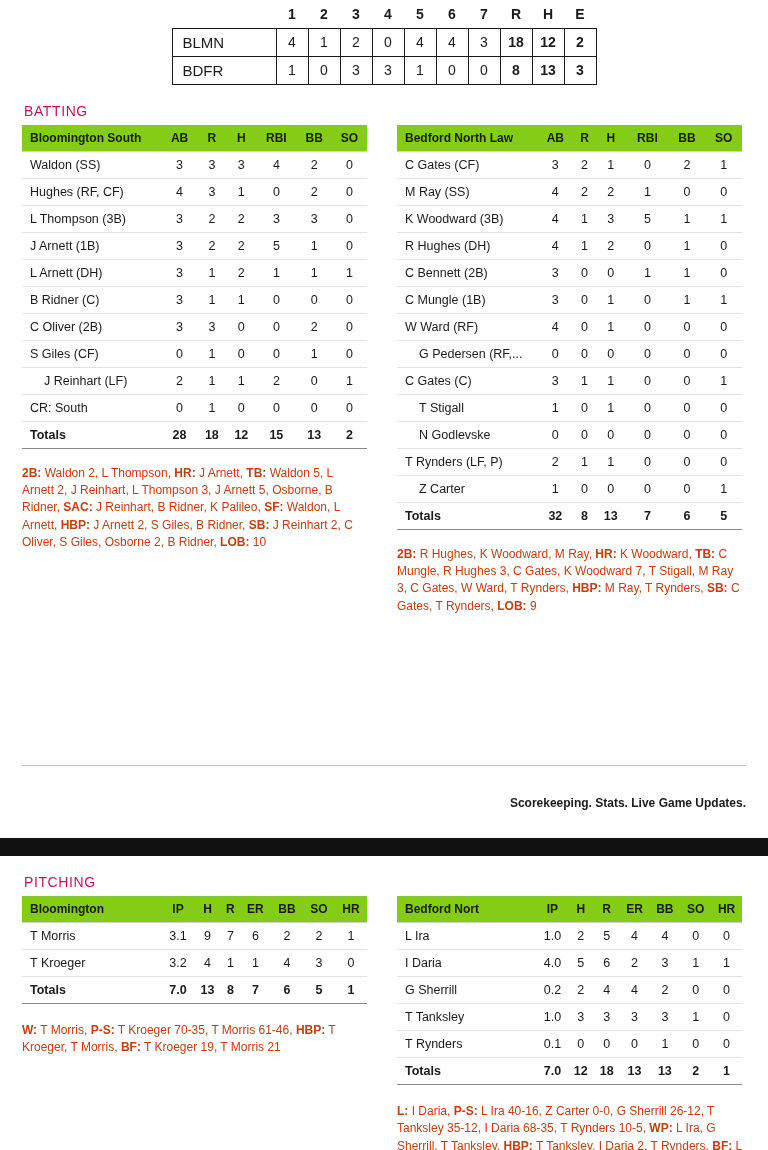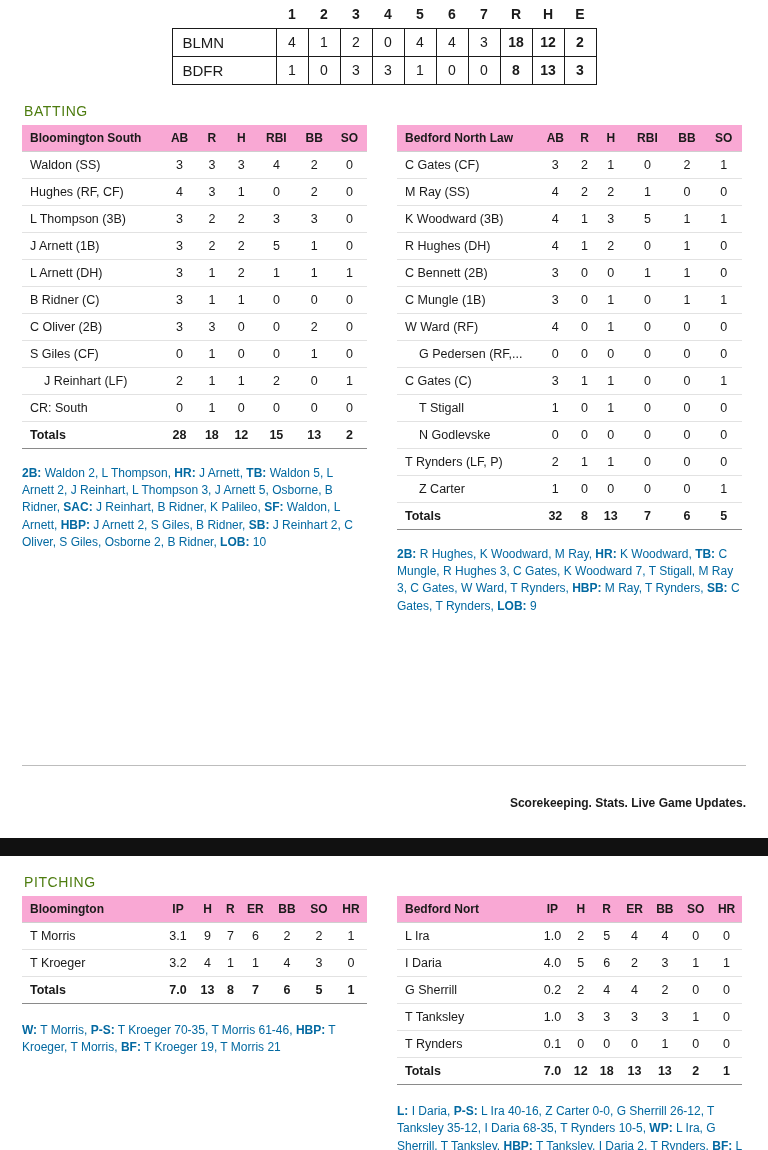--- a/index.html
+++ b/index.html
@@ -38,40 +38,40 @@
   table.linescore tbody td.team {
     width: 104px; text-align: left; padding-left: 10px; font-size: 15px;
   }
   table.linescore td.total { font-weight: bold; }
   table.linescore th.totalhead { font-weight: bold; }
 
   
   .section-title {
     font-size: 14px;
     letter-spacing: 0.6px;
-    color: #4d7c0f;
+    color: #be185d;
     margin: 18px 5px 6px 24px;
   }
 
   
   .cols {
     display: flex;
     gap: 30px;
     padding: 0 22px;
   }
   .col { width: 345px; }
   .col.pitch { width: 345px; }
 
   table.stats {
     width: 100%;
     border-collapse: collapse;
     font-size: 12.5px;
   }
   table.stats thead th {
-    background: #f9a8d4;
+    background: #84cc16;
     font-size: 12px;
     font-weight: bold;
     text-align: center;
     padding: 6px 2px;
     border-bottom: 1px solid #cfcfcf;
     white-space: nowrap;
     overflow: hidden;
   }
   table.stats thead th.name {
     text-align: left;
@@ -98,21 +98,21 @@
     font-weight: bold;
     border-bottom: 1px solid #8a8a8a;
     border-top: 1px solid #8a8a8a;
   }
   table.stats tbody tr.indent td.name { padding-left: 22px; }
 
   
   .notes {
     font-size: 12px;
     line-height: 1.45;
-    color: #0369a1;
+    color: #c2410c;
     margin-top: 16px;
   }
   .notes b { font-weight: bold; }
 
   .pitch-notes { margin-top: 18px; }
 
   
   .hr-line {
     border: none;
     border-top: 1px solid #bdbdbd;

